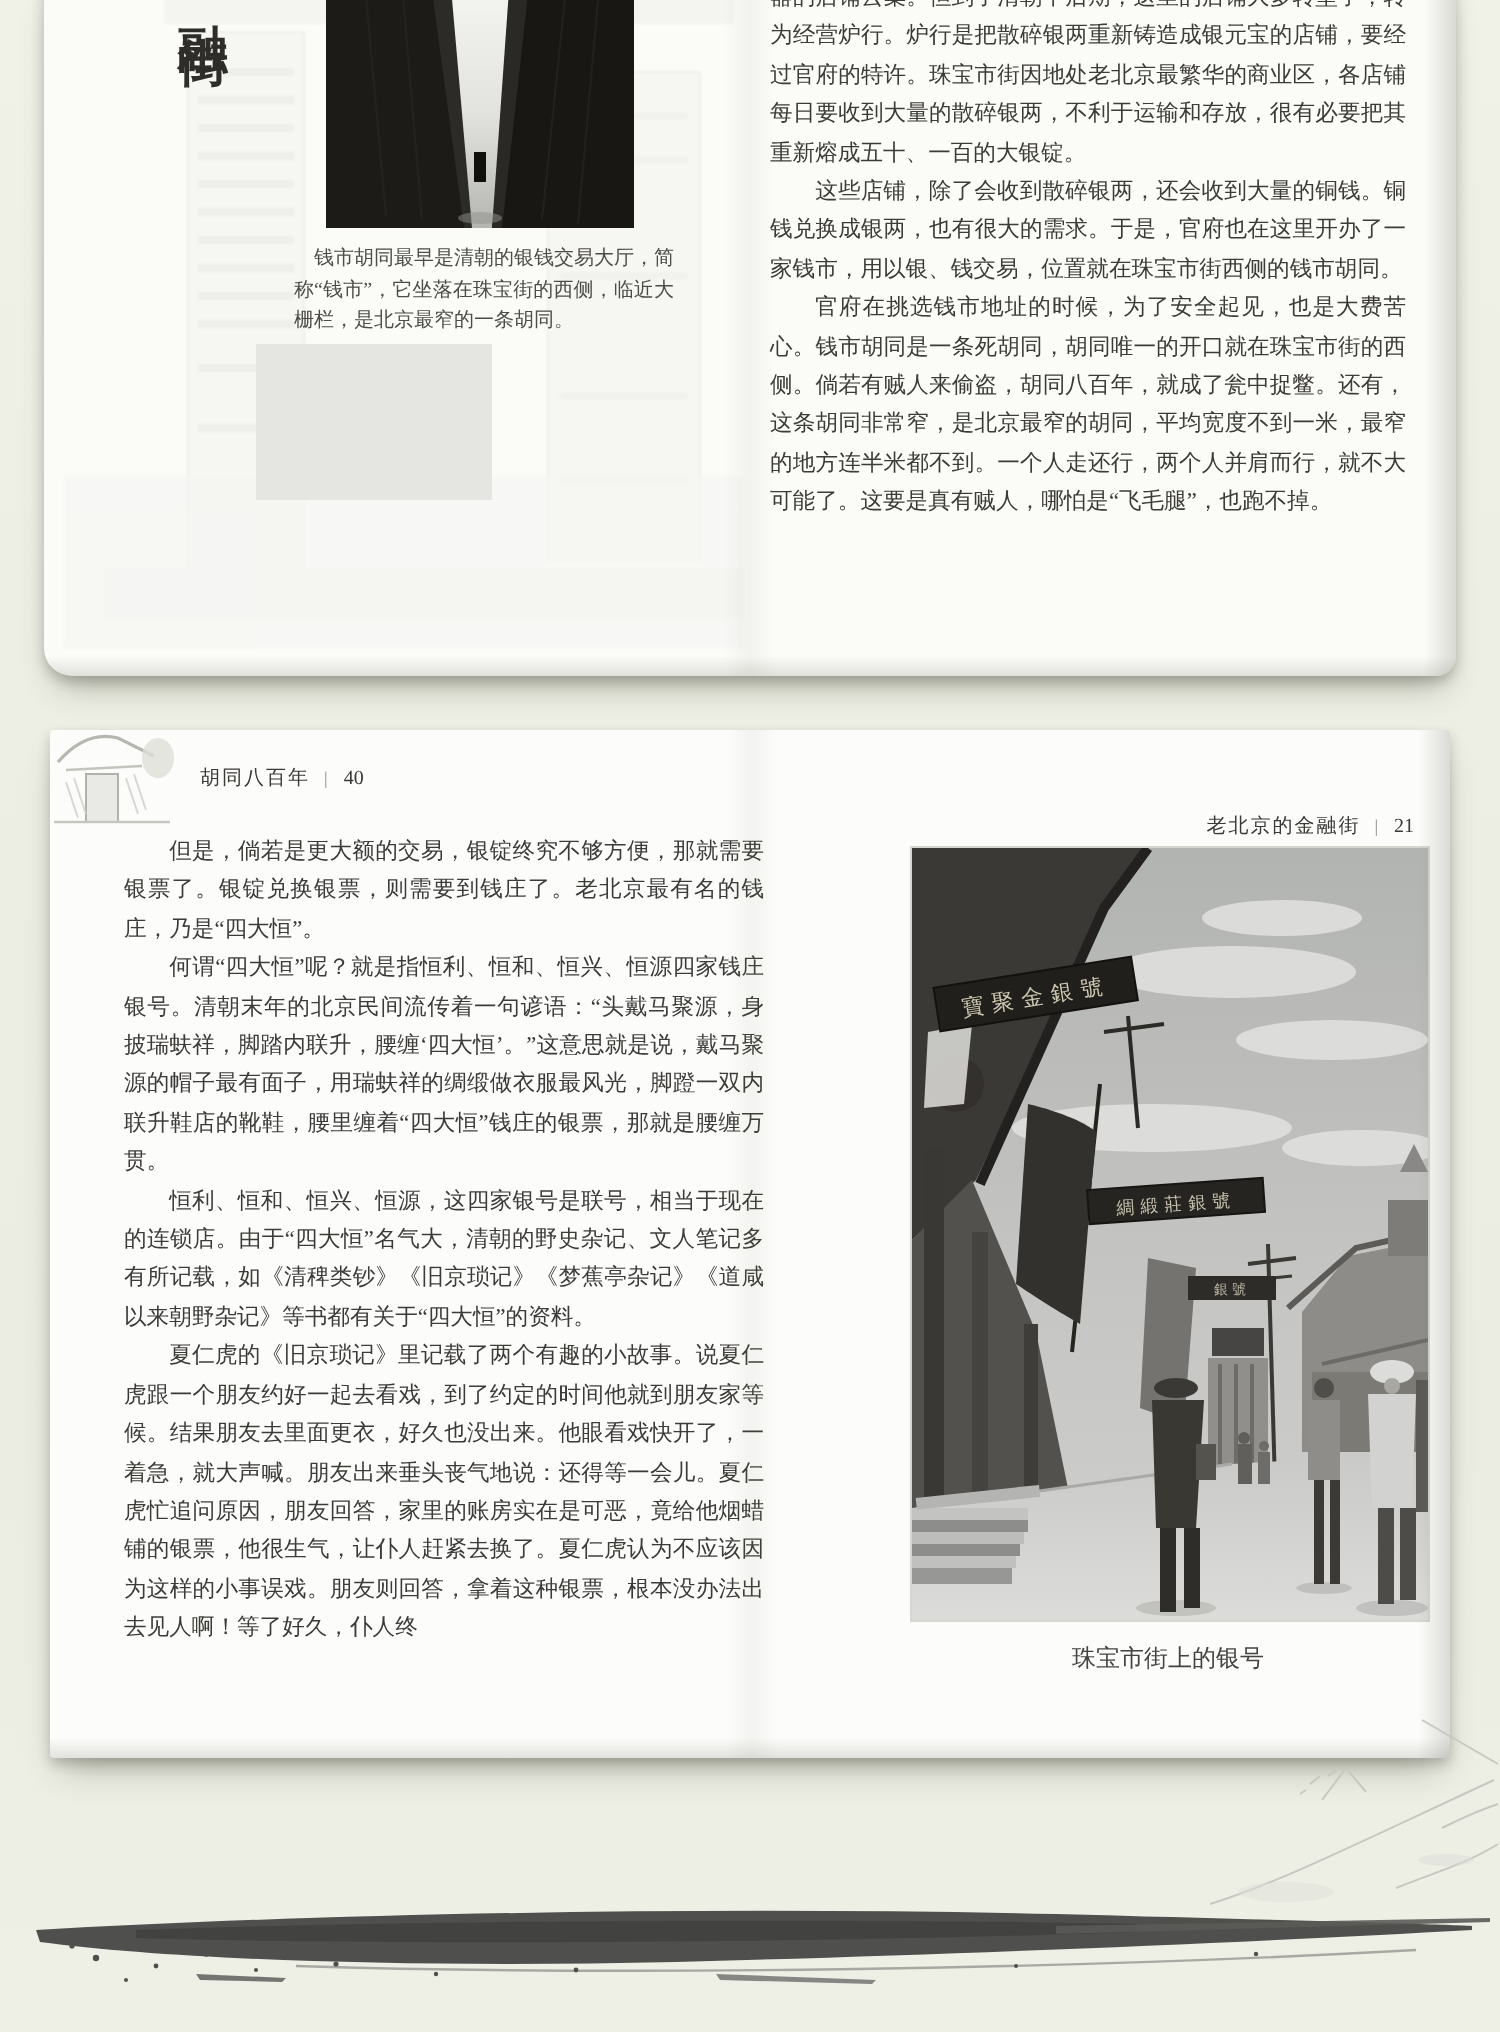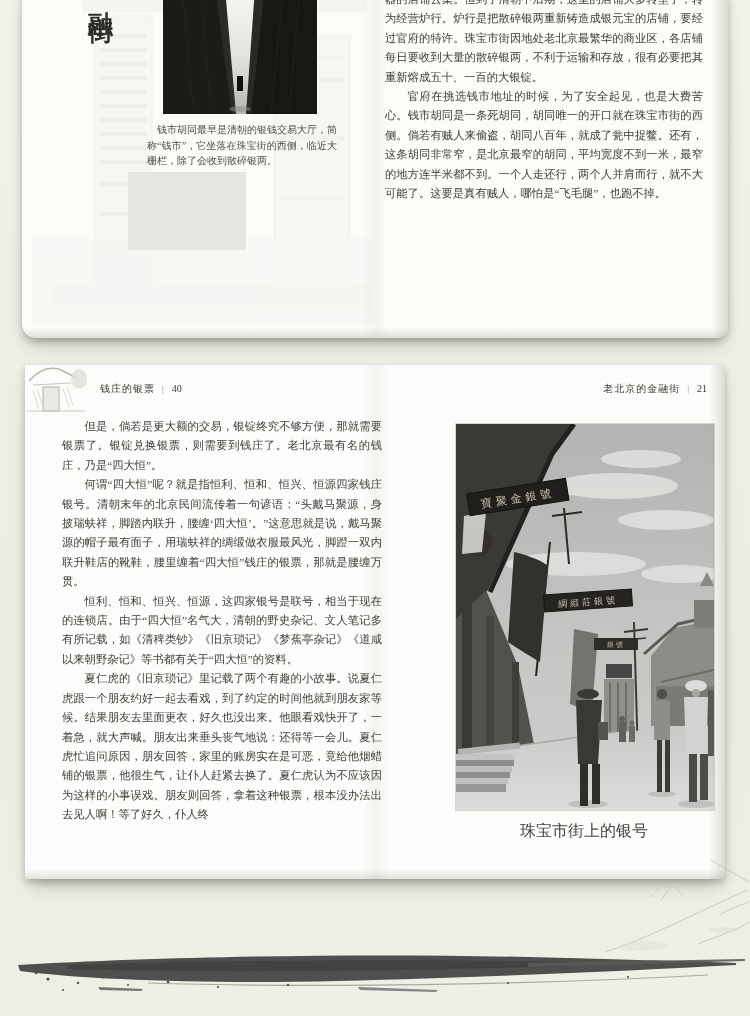--- a/index.html
+++ b/index.html
@@ -26,25 +26,25 @@
 
   
   .body-col{position:absolute;color:#3c3b38;font-size:11.3px;line-height:19.4px;text-align:justify;}
   .para{text-indent:2em;margin:0;}
   .para.no-indent{text-indent:0;}
   .vertical-title{
     position:absolute;writing-mode:vertical-rl;font-weight:700;color:#2e2d2a;
     font-size:25px;letter-spacing:7px;font-family:"Liberation Serif",serif;
   }
   .caption{position:absolute;color:#4d4c49;font-size:10px;line-height:15.5px;text-align:justify;text-indent:1em;}
-  .caption-center{position:absolute;color:#444340;font-size:16px;text-align:center;text-indent:0;}
+  .caption-center{position:absolute;color:#444340;font-size:12px;text-align:center;text-indent:0;}
   .running-head{position:absolute;font-size:10px;color:#3a3936;letter-spacing:1px;white-space:nowrap;}
   .running-head .divider{color:#8c8b86;padding:0 7px;font-size:9px;}
   .running-head .pagenum{letter-spacing:0;}
-  .running-head.right{text-align:right;}
+  .running-head.right{text-align:right;margin-top:24px;}
 
   
   .photo{position:absolute;display:block;}
   .photo-frame{border:1px solid #d6d5d0;background:#fff;}
   .ghost-block{position:absolute;background:#e5e5e2;}
   .decor{position:absolute;}
 </style>
 </head>
 <body>
 
@@ -100,26 +100,27 @@
       <rect x="74" y="88" width="6" height="15" fill="#11100e"></rect>
       <ellipse cx="77" cy="121" rx="11" ry="3" fill="#8f8f8b" opacity=".5"></ellipse>
       <g stroke="#272623" stroke-width="1" opacity=".7">
         <line x1="20" y1="10" x2="30" y2="120"></line>
           <line x1="38" y1="4" x2="48" y2="122"></line>
         <line x1="120" y1="6" x2="108" y2="122"></line>
           <line x1="136" y1="12" x2="126" y2="124"></line>
       </g>
     </svg>
 
-    <div class="caption" style="left:125px;top:134px;width:190px;">钱市胡同最早是清朝的银钱交易大厅，简称“钱市”，它坐落在珠宝街的西侧，临近大栅栏，除了会收到散碎银两。</div>
+    <div class="caption" style="left:125px;top:134px;width:190px;">钱市胡同最早是清朝的银钱交易大厅，简称“钱市”，它坐落在珠宝街的西侧，临近大栅栏，是北京最窄的一条胡同。</div>
 
     <div class="ghost-block" style="left:106px;top:184px;width:118px;height:78px;"></div>
 
     <div class="body-col" style="left:363px;top:2px;width:318px;">
       <p class="para no-indent">器的店铺云集。但到了清朝中后期，这里的店铺大多转型了，转为经营炉行。炉行是把散碎银两重新铸造成银元宝的店铺，要经过官府的特许。珠宝市街因地处老北京最繁华的商业区，各店铺每日要收到大量的散碎银两，不利于运输和存放，很有必要把其重新熔成五十、一百的大银锭。</p>
+      <p class="para">这些店铺，除了会收到散碎银两，还会收到大量的铜钱。铜钱兑换成银两，也有很大的需求。于是，官府也在这里开办了一家钱市，用以银、钱交易，位置就在珠宝市街西侧的钱市胡同。</p>
       <p class="para">官府在挑选钱市地址的时候，为了安全起见，也是大费苦心。钱市胡同是一条死胡同，胡同唯一的开口就在珠宝市街的西侧。倘若有贼人来偷盗，胡同八百年，就成了瓮中捉鳖。还有，这条胡同非常窄，是北京最窄的胡同，平均宽度不到一米，最窄的地方连半米都不到。一个人走还行，两个人并肩而行，就不大可能了。这要是真有贼人，哪怕是“飞毛腿”，也跑不掉。</p>
     </div>
 
     <div class="gutter" style="left:340px;"></div>
     <div class="curl-right"></div>
     <div class="curl-bottom"></div>
   </div>
 
   <div class="spread spread-bottom">
 
@@ -131,21 +132,21 @@
         <line x1="8" y1="28" x2="14" y2="46"></line>
           <line x1="12" y1="26" x2="18" y2="44"></line>
         <line x1="38" y1="26" x2="44" y2="44"></line>
           <line x1="42" y1="24" x2="48" y2="42"></line>
       </g>
       <ellipse cx="54" cy="16" rx="8" ry="10" fill="#dededa" opacity=".8"></ellipse>
       <line x1="2" y1="48" x2="60" y2="48" stroke="#c6c6c1" stroke-width="1.2"></line>
     </svg>
 
     <div class="running-head" style="left:75px;top:17px;">
-      <span>钱庄的银票</span><span class="divider">|</span><span class="pagenum">40</span>
+      <span>胡同八百年</span><span class="divider">|</span><span class="pagenum">40</span>
     </div>
     <div class="running-head right" style="right:18px;top:17px;">
       <span>老北京的金融街</span><span class="divider">|</span><span class="pagenum">21</span>
     </div>
 
     <div class="body-col" style="left:37px;top:52px;width:320px;">
       <p class="para">但是，倘若是更大额的交易，银锭终究不够方便，那就需要银票了。银锭兑换银票，则需要到钱庄了。老北京最有名的钱庄，乃是“四大恒”。</p>
       <p class="para">何谓“四大恒”呢？就是指恒利、恒和、恒兴、恒源四家钱庄银号。清朝末年的北京民间流传着一句谚语：“头戴马聚源，身披瑞蚨祥，脚踏内联升，腰缠‘四大恒’。”这意思就是说，戴马聚源的帽子最有面子，用瑞蚨祥的绸缎做衣服最风光，脚蹬一双内联升鞋店的靴鞋，腰里缠着“四大恒”钱庄的银票，那就是腰缠万贯。</p>
       <p class="para">恒利、恒和、恒兴、恒源，这四家银号是联号，相当于现在的连锁店。由于“四大恒”名气大，清朝的野史杂记、文人笔记多有所记载，如《清稗类钞》《旧京琐记》《梦蕉亭杂记》《道咸以来朝野杂记》等书都有关于“四大恒”的资料。</p>
       <p class="para">夏仁虎的《旧京琐记》里记载了两个有趣的小故事。说夏仁虎跟一个朋友约好一起去看戏，到了约定的时间他就到朋友家等候。结果朋友去里面更衣，好久也没出来。他眼看戏快开了，一着急，就大声喊。朋友出来垂头丧气地说：还得等一会儿。夏仁虎忙追问原因，朋友回答，家里的账房实在是可恶，竟给他烟蜡铺的银票，他很生气，让仆人赶紧去换了。夏仁虎认为不应该因为这样的小事误戏。朋友则回答，拿着这种银票，根本没办法出去见人啊！等了好久，仆人终</p>

